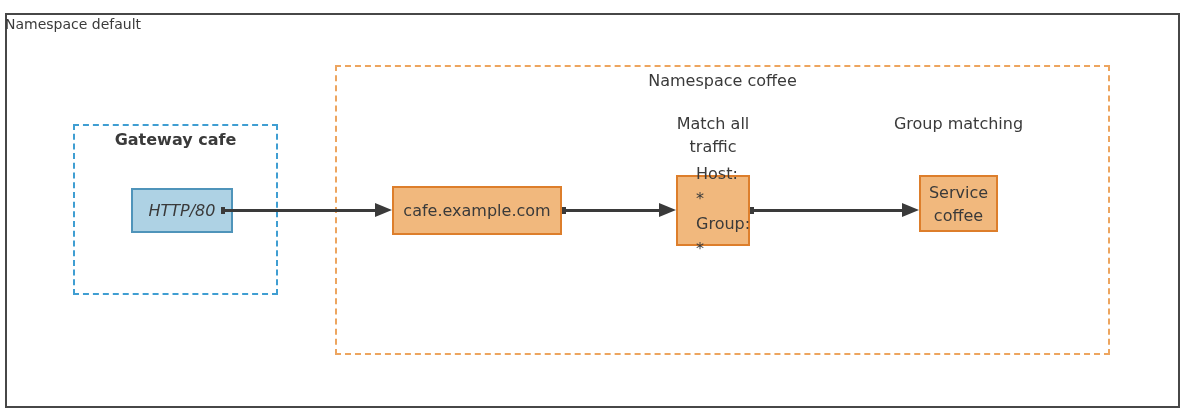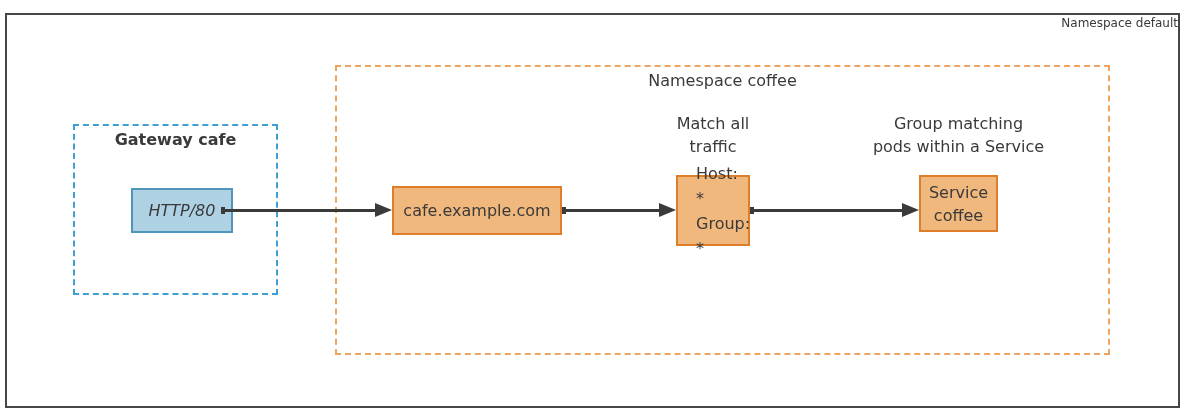--- a/index.html
+++ b/index.html
@@ -21,22 +21,22 @@
     position: absolute;
     left: 5px; top: 13px;
     width: 1171px; height: 391px;
     border: 2px solid var(--outer-border, #474747);
     background: transparent;
   }
   .namespace-title {
     position: absolute;
     left: 5px; top: 16px;
     width: 1173px;
-    text-align: right;
-    font-size: 12px;
+    text-align: left;
+    font-size: 14px;
   }
   .group-box {
     position: absolute;
     background: transparent;
   }
   .gateway-group {
     left: 73px; top: 124px;
     width: 201px; height: 167px;
     border: 2px dashed var(--gateway-dashed-border, #3f9ed2);
     font-weight: bold;
@@ -143,21 +143,20 @@
     <div>traffic</div>
   </div>
 
   <div class="node node-orange match-node">
     <div>Host: *</div>
     <div>Group: *</div>
   </div>
 
   <div class="annotation backend-annotation">
     <div>Group matching</div>
-    <div>pods within a Service</div>
   </div>
 
   <div class="node node-orange service-node">
     <div>Service</div>
     <div>coffee</div>
   </div>
 
   <div class="arrow arrow-1">
     <span class="tail"></span>
     <span class="shaft"></span>

